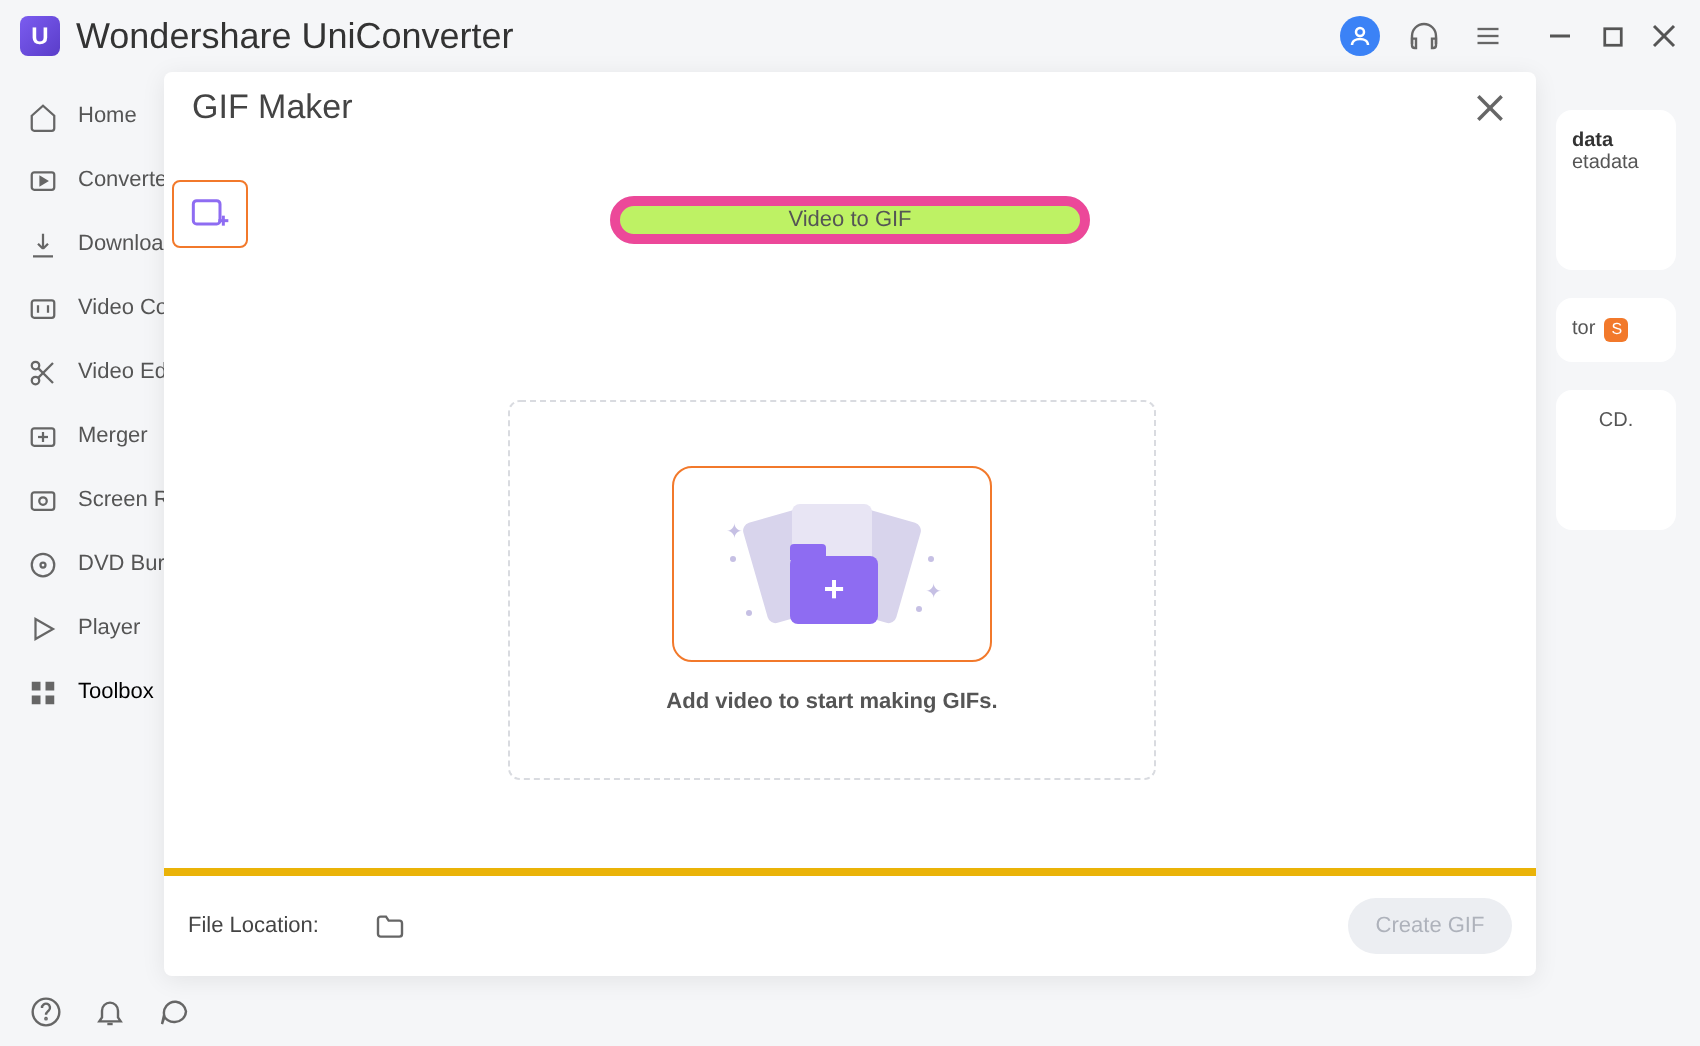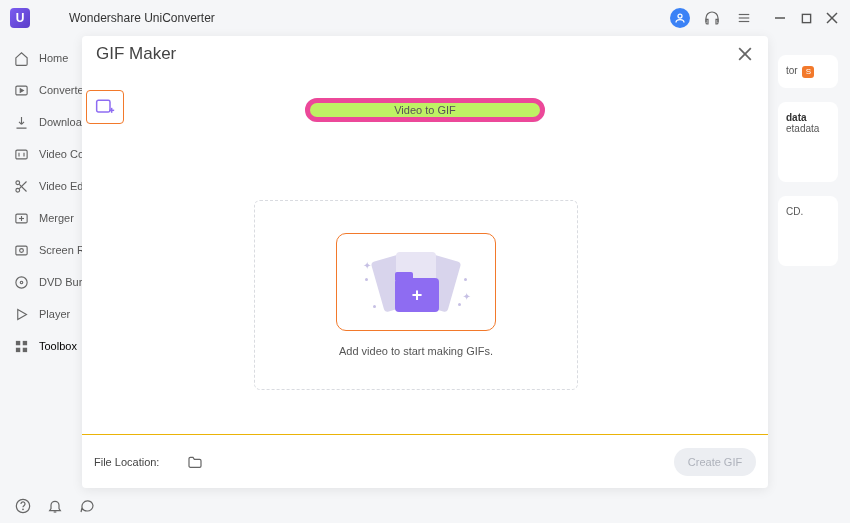--- a/index.html
+++ b/index.html
@@ -1,21 +1,21 @@
 <!DOCTYPE html>
 <html><head>
 <meta charset="utf-8">
 <style>
 * { margin: 0; padding: 0; box-sizing: border-box; font-family: -apple-system, BlinkMacSystemFont, "Segoe UI", Arial, sans-serif; }
 body { width: 850px; height: 523px; background: #f5f6f8; overflow: hidden; position: relative; }
 
 .titlebar { height: 36px; display: flex; align-items: center; padding: 0 10px; }
 .titlebar-left { display: flex; align-items: center; gap: 8px; }
 .app-logo { width: 20px; height: 20px; background: linear-gradient(135deg, #7b5cf0, #5a3dc9); border-radius: 4px; display: flex; align-items: center; justify-content: center; color: #fff; font-size: 12px; font-weight: bold; }
-.app-title { font-size: 12px; color: #333; margin-left: 31px; }
+.app-title { font-size: 18px; color: #333; }
 .titlebar-right { margin-left: auto; display: flex; align-items: center; gap: 12px; }
 .tb-icon { width: 20px; height: 20px; display: flex; align-items: center; justify-content: center; color: #666; cursor: pointer; }
 .tb-icon.account { background: #3b82f6; border-radius: 50%; color: #fff; }
 .win-controls { display: flex; gap: 10px; margin-left: 6px; }
 .win-btn { width: 16px; height: 16px; display: flex; align-items: center; justify-content: center; color: #555; cursor: pointer; }
 
 .sidebar { position: absolute; left: 0; top: 28px; width: 82px; height: calc(100% - 36px); padding-top: 14px; }
 .side-item { display: flex; align-items: center; gap: 10px; padding: 8px 14px; font-size: 11px; color: #555; cursor: pointer; white-space: nowrap; }
 .side-item.active { font-weight: 400; color: #000; }
 .side-icon { width: 16px; height: 16px; display: flex; align-items: center; justify-content: center; color: #666; }
@@ -36,35 +36,35 @@
 .add-thumb { position: absolute; left: 4px; top: 18px; width: 38px; height: 34px; border: 1.5px solid #f2792b; border-radius: 4px; display: flex; align-items: center; justify-content: center; cursor: pointer; }
 .add-thumb svg { color: #8e6cf2; }
 
 .mode-toggle { position: absolute; top: 26px; left: 50%; transform: translateX(-50%); width: 240px; height: 24px; background: #eceef2; border-radius: 12px; display: flex; }
 .mode-btn { flex: 1; display: flex; align-items: center; justify-content: center; font-size: 11px; border-radius: 12px; cursor: pointer; color: #555; }
 .mode-btn.left { background: #bef264; border: 5px solid #ec4899; }
 .mode-btn.right { border: 1.5px solid #f2792b; color: #333; }
 
 .drop-zone { position: absolute; left: 172px; top: 128px; width: 324px; height: 190px; border: 1px dashed #d9dbe0; border-radius: 6px; display: flex; flex-direction: column; align-items: center; justify-content: center; gap: 14px; }
 .drop-inner { width: 160px; height: 98px; border: 1.5px solid #f2792b; border-radius: 10px; display: flex; align-items: center; justify-content: center; position: relative; cursor: pointer; }
-.drop-hint { font-size: 11px; color: #555; }
+.drop-hint { font-size: 11px; color: #555; font-weight: bold; }
 .stack { position: relative; width: 82px; height: 60px; }
 .page { position: absolute; width: 40px; height: 52px; background: #e8e5f4; border-radius: 4px; }
 .page.p1 { left: 2px; top: 4px; transform: rotate(-16deg); background: #d8d4ec; }
 .page.p2 { right: 2px; top: 4px; transform: rotate(16deg); background: #d8d4ec; }
 .page.p3 { left: 21px; top: 0; }
 .folder { position: absolute; left: 20px; bottom: 0; width: 44px; height: 34px; background: #8e6cf2; border-radius: 4px; }
 .folder::before { content: ""; position: absolute; left: 0; top: -6px; width: 18px; height: 8px; background: #8e6cf2; border-radius: 2px 2px 0 0; }
 .plus { position: absolute; left: 50%; top: 50%; transform: translate(-50%,-50%); color: #fff; font-size: 18px; font-weight: bold; }
 .dot { position: absolute; width: 3px; height: 3px; background: #c6c0e4; border-radius: 50%; }
 .d1 { left: -10px; top: 26px; } .d2 { right: -10px; top: 26px; } .d3 { left: -2px; bottom: 4px; } .d4 { right: -4px; bottom: 6px; }
 .spark { position: absolute; color: #c6c0e4; font-size: 10px; }
 .s1 { left: -12px; top: 8px; } .s2 { right: -14px; bottom: 10px; }
 
-.modal-footer { height: 54px; border-top: 1px solid #eab308; display: flex; align-items: center; padding: 4px 12px; gap: 25px; }
+.modal-footer { height: 54px; border-top: 4px solid #eab308; display: flex; align-items: center; padding: 4px 12px; gap: 25px; }
 .floc-label { font-size: 11px; color: #444; }
 .floc-select { width: 144px; height: 24px; border: 1px solid #dcdfe5; border-radius: 3px; font-size: 10px; color: #555; padding: 0 18px 0 6px; background: #fff; position: relative; display: flex; align-items: center; overflow: hidden; white-space: nowrap; cursor: pointer; }
 .floc-select::after { content: ""; position: absolute; right: 6px; top: 9px; border: 4px solid transparent; border-top-color: #888; }
 .folder-btn { width: 22px; height: 22px; display: flex; align-items: center; justify-content: center; color: #666; cursor: pointer; }
 .create-btn { margin-left: auto; width: 82px; height: 28px; background: #eceef2; color: #aeb2bb; border-radius: 14px; font-size: 11px; display: flex; align-items: center; justify-content: center; cursor: pointer; }
 
 .badge-s { display: inline-block; width: 12px; height: 12px; background: #f2792b; color: #fff; font-size: 8px; border-radius: 3px; text-align: center; line-height: 12px; margin-left: 2px; }
 </style>
 </head>
 <body>
@@ -225,26 +225,26 @@
       </svg>
     </div>
   <div class="footer-icon">
       <svg width="16" height="16" viewBox="0 0 24 24" fill="none" stroke="currentColor" stroke-width="1.8">
         <path d="M21 11.5a8.38 8.38 0 01-9 8 8.5 8.5 0 01-7.6-4.7L3 21l1.9-5.7a8.38 8.38 0 018.6-11 8.5 8.5 0 017.5 7.2z"></path>
       </svg>
     </div>
 </div>
 
 <div class="card-peek">
-  <div class="p"><span>tor</span> <span class="badge-s">S</span></div>
   <div class="p" style="height:80px;">
       <div style="font-weight:600;color:#333;">data</div>
       <div>etadata</div>
     </div>
-  <div class="p" style="height:70px;">
+  <div class="p"><span>tor</span> <span class="badge-s">S</span></div>
+  <div class="p" style="height:70px;text-align:center;">
       <div>CD.</div>
     </div>
 </div>
 
 <div class="modal">
   <div class="modal-header">
     <div class="modal-title">GIF Maker</div>
     <div class="modal-close">
         <svg width="14" height="14" viewBox="0 0 12 12">
           <line x1="1" y1="1" x2="11" y2="11" stroke="currentColor" stroke-width="1.5"></line>

